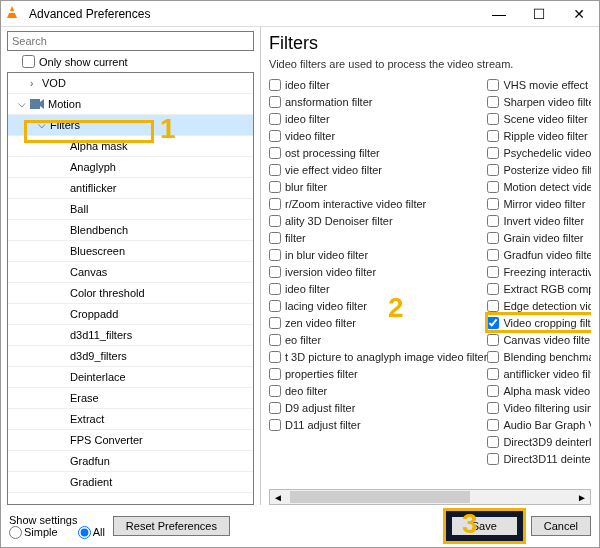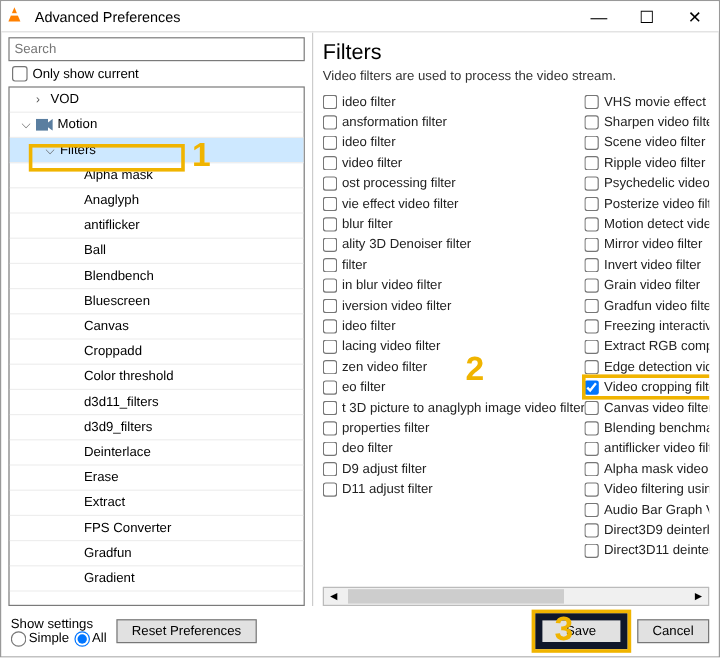--- a/index.html
+++ b/index.html
@@ -6,21 +6,21 @@
 body { font-family: "Segoe UI", Tahoma, sans-serif; font-size: 11px; color: #000; background: #fff; width: 600px; height: 548px; overflow: hidden; }
 .window { width: 600px; height: 548px; display: flex; flex-direction: column; border: 1px solid #999; }
 .titlebar { display: flex; align-items: center; height: 26px; background: #fff; border-bottom: 1px solid #ddd; }
 .titlebar-icon { width: 16px; height: 16px; margin: 0 6px; }
 .titlebar-title { flex: 1; font-size: 12px; }
 .win-btns { display: flex; }
 .win-btn { width: 40px; height: 26px; display: flex; align-items: center; justify-content: center; font-size: 14px; }
 .content { display: flex; flex: 1; overflow: hidden; }
 .left-pane { width: 260px; border-right: 1px solid #ccc; display: flex; flex-direction: column; padding: 4px 6px 0 6px; }
 .search { height: 20px; border: 1px solid #7a7a7a; padding: 2px 4px; font-size: 11px; color: #777; }
-.only-current { display: flex; align-items: center; margin: 4px 3px; gap: 4px; }
+.only-current { display: flex; align-items: center; margin: 4px 15px; gap: 4px; }
 .tree { flex: 1; border: 1px solid #7a7a7a; overflow-y: auto; overflow-x: hidden; background: #fff; }
 .tree-item { display: flex; align-items: center; height: 21px; padding-left: 6px; border-bottom: 1px solid #eee; white-space: nowrap; }
 .tree-item.selected { background: #cde8ff; }
 .tree-item.lvl0 { padding-left: 22px; }
 .tree-item.lvl1 { padding-left: 10px; }
 .tree-item.lvl2 { padding-left: 30px; }
 .tree-item.lvl3 { padding-left: 62px; }
 .arrow { display: inline-block; width: 12px; font-size: 10px; color: #555; }
 .tree-icon { width: 14px; height: 12px; margin-right: 4px; display: inline-flex; align-items: center; justify-content: center; }
 .right-pane { flex: 1; display: flex; flex-direction: column; padding: 6px 8px 0 8px; overflow: hidden; }
@@ -31,21 +31,21 @@
 .filters-col { flex: 1; display: flex; flex-direction: column; }
 .filter-row { display: flex; align-items: center; height: 17px; font-size: 11px; color: #222; white-space: nowrap; overflow: hidden; }
 .filter-row input[type=checkbox] { margin-right: 4px; width: 12px; height: 12px; }
 .hscroll { height: 16px; border: 1px solid #bbb; margin-top: 4px; position: relative; background: #f0f0f0; }
 .hscroll-thumb { position: absolute; left: 20px; top: 1px; width: 180px; height: 12px; background: #cdcdcd; }
 .hscroll-arrow { position: absolute; top: 0; width: 16px; height: 14px; display: flex; align-items: center; justify-content: center; font-size: 10px; }
 .hscroll-arrow.left { left: 0; }
 .hscroll-arrow.right { right: 0; }
 .footer { display: flex; align-items: center; padding: 6px 8px; }
 .show-settings { display: flex; flex-direction: column; margin-right: 8px; }
-.show-settings-row { display: flex; align-items: flex-end; gap: 4px; }
+.show-settings-row { display: flex; align-items: flex-end; gap: 20px; }
 .radio-wrap { display: flex; align-items: center; gap: 2px; }
 .btn { border: 1px solid #777; background: #e1e1e1; padding: 3px 12px; font-size: 11px; cursor: pointer; }
 .footer-spacer { flex: 1; }
 .btn.save { padding: 3px 20px; }
 .highlight-box { border: 3px solid #f0b400; }
 .hl-filters { position: absolute; left: 24px; top: 120px; width: 130px; height: 23px; pointer-events: none; }
 .annot { position: absolute; font-size: 28px; font-weight: bold; color: #f0b400; pointer-events: none; }
 .vlc-cone { width: 0; height: 0; border-left: 5px solid transparent; border-right: 5px solid transparent; border-bottom: 12px solid #ff8000; position: relative; }
 .vlc-cone::after { content: ""; position: absolute; left: -3px; top: 5px; width: 6px; height: 2px; background: #fff; }
 </style>
@@ -106,24 +106,24 @@
           <div class="tree-item lvl3">
             <span>Blendbench</span>
           </div>
           <div class="tree-item lvl3">
             <span>Bluescreen</span>
           </div>
           <div class="tree-item lvl3">
             <span>Canvas</span>
           </div>
           <div class="tree-item lvl3">
+            <span>Color threshold</span>
+          </div>
+          <div class="tree-item lvl3">
             <span>Croppadd</span>
-          </div>
-          <div class="tree-item lvl3">
-            <span>Color threshold</span>
           </div>
           <div class="tree-item lvl3">
             <span>d3d11_filters</span>
           </div>
           <div class="tree-item lvl3">
             <span>d3d9_filters</span>
           </div>
           <div class="tree-item lvl3">
             <span>Deinterlace</span>
           </div>
@@ -171,20 +171,24 @@
                 <input type="checkbox" style="">
                 <span>ost processing filter</span>
               </label>
               <label class="filter-row">
                 <input type="checkbox" style="">
                 <span>vie effect video filter</span>
               </label>
               <label class="filter-row">
                 <input type="checkbox" style="">
                 <span>blur filter</span>
+              </label>
+              <label class="filter-row">
+                <input type="checkbox" style="">
+                <span>r/Zoom interactive video filter</span>
               </label>
               <label class="filter-row">
                 <input type="checkbox" style="">
                 <span>ality 3D Denoiser filter</span>
               </label>
               <label class="filter-row">
                 <input type="checkbox" style="">
                 <span>filter</span>
               </label>
               <label class="filter-row">

